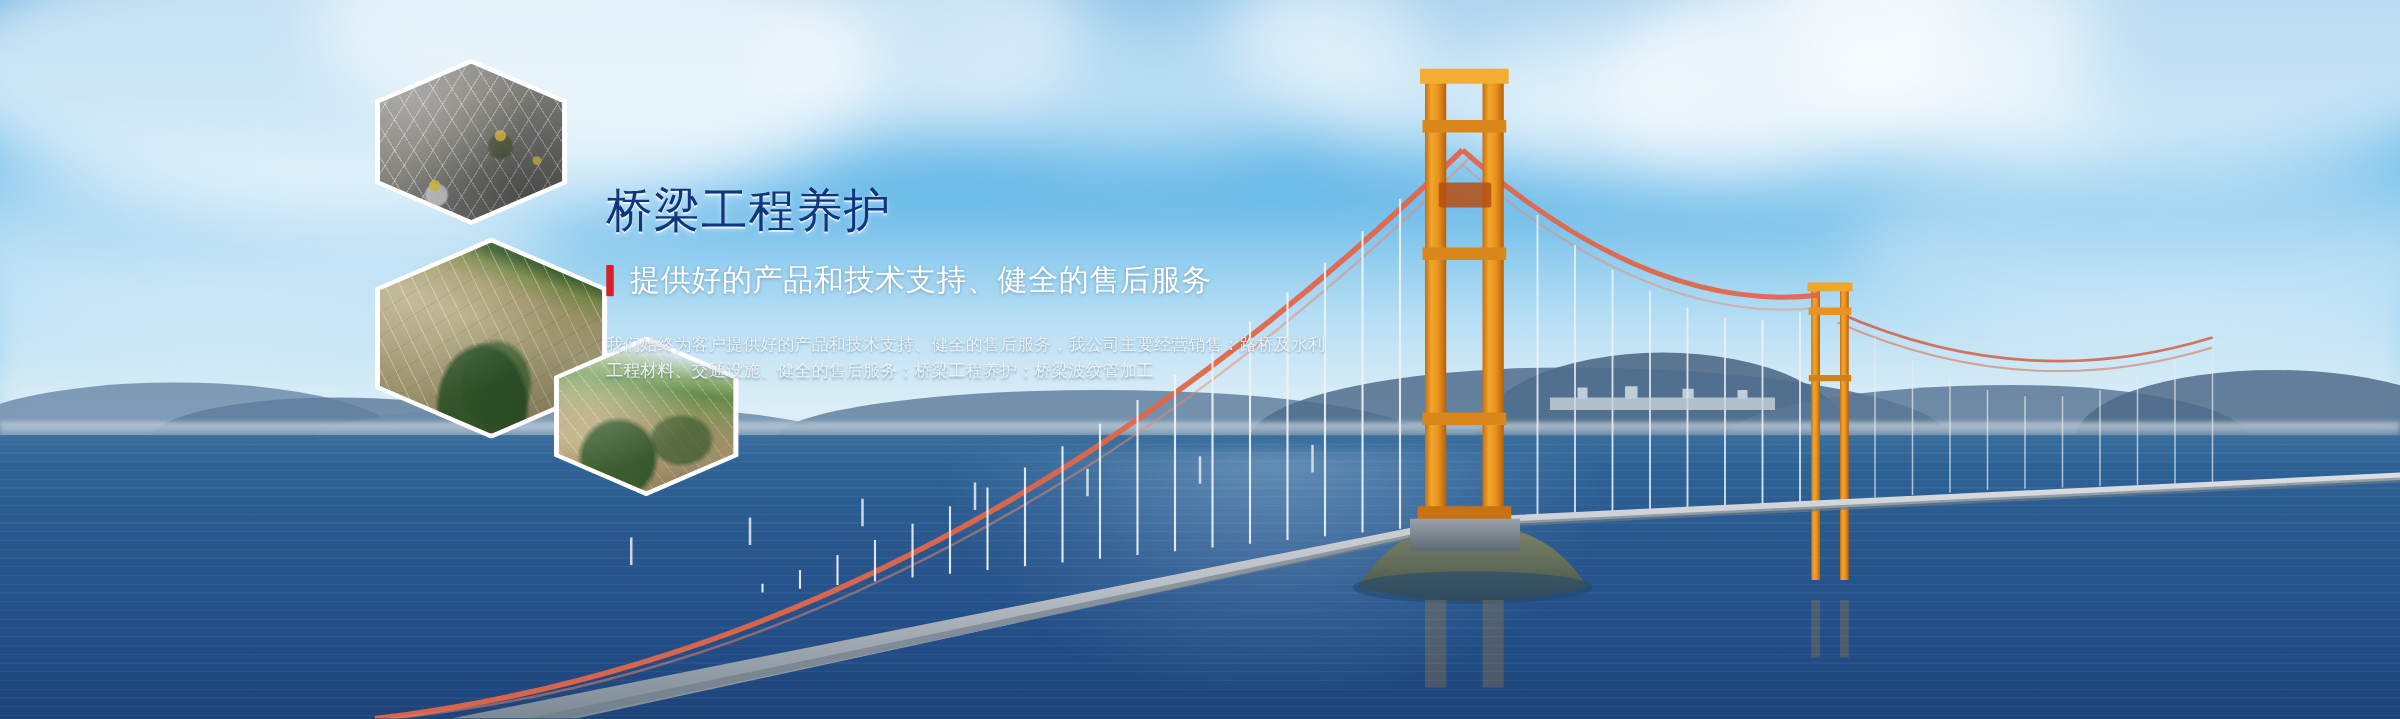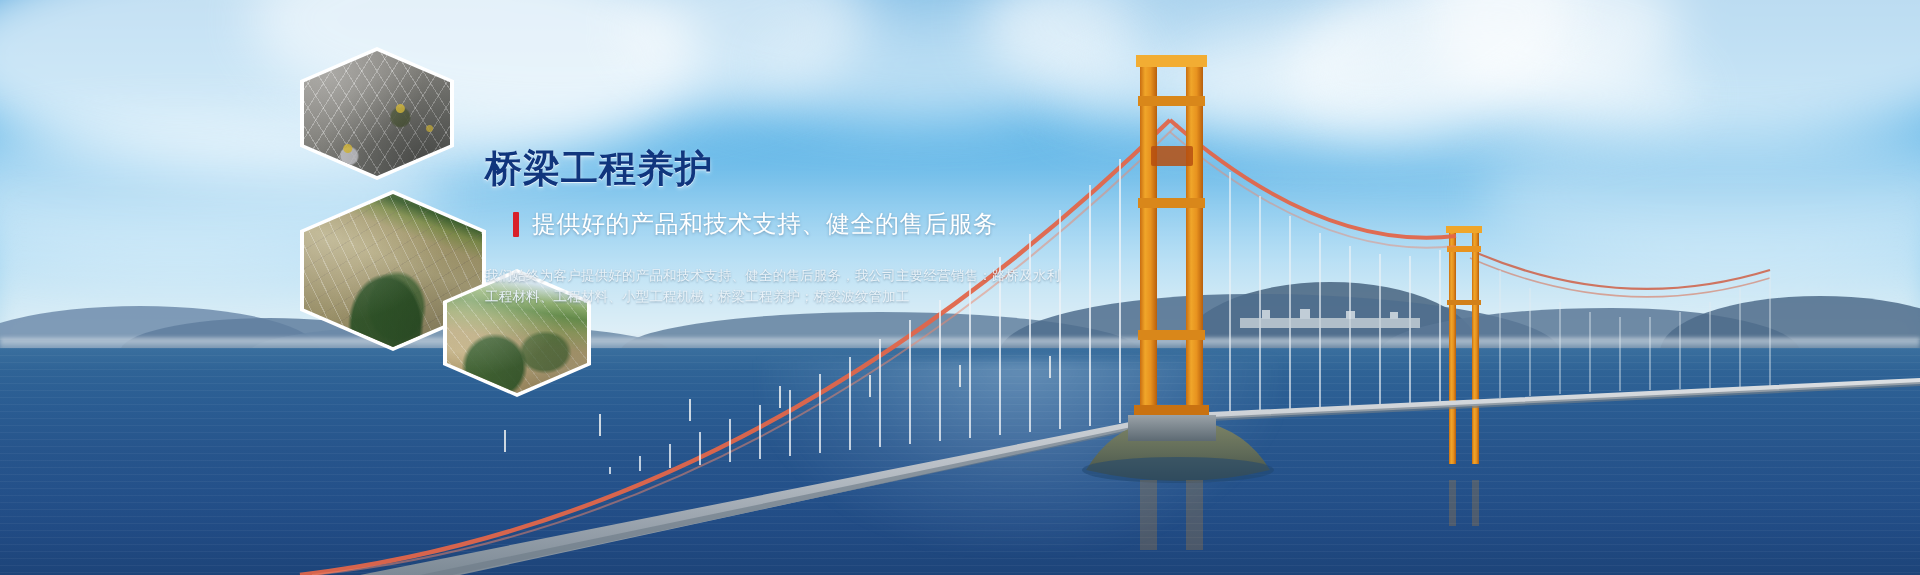--- a/index.html
+++ b/index.html
@@ -154,33 +154,33 @@
   }
 
   
   .copy { position:absolute; left:485px; top:150px; width:760px; }
 
   .headline {
     display:flex; align-items:baseline; gap:22px;
     white-space:nowrap; line-height:1;
   }
   .headline .h-main {
-    font-size:37px; font-weight:bold; color:#10357d;
+    font-size:37px; font-weight:normal; color:#10357d;
     letter-spacing:1px;
     text-shadow:0 1px 0 rgba(255,255,255,.65), 0 2px 4px rgba(255,255,255,.45);
   }
   .headline .h-sub {
     font-size:29px; font-weight:bold; color:#34393d;
     letter-spacing:1px;
     text-shadow:0 1px 0 rgba(255,255,255,.55);
   }
 
   .subline {
     display:flex; align-items:center; gap:13px;
-    margin-top:21px; white-space:nowrap;margin-left:28px;
+    margin-top:21px; white-space:nowrap;
   }
   .redbar { width:6px; height:25px; background:#d8202a; flex:none; border-radius:1px; }
   .subline .s-text {
     font-size:24px; color:#ffffff; letter-spacing:.5px;
     text-shadow:0 1px 3px rgba(20,50,80,.35);
   }
 
   .bodytext { margin-top:25px;font-family:Liberation Serif, serif; }
   .bodytext p {
     font-size:13.5px; color:#e9f2f8; line-height:21px;
@@ -386,17 +386,17 @@
       <span class="h-main">桥梁工程养护</span>
     </div>
 
     <div class="subline">
       <span class="redbar"></span>
       <span class="s-text">提供好的产品和技术支持、健全的售后服务</span>
     </div>
 
     <div class="bodytext">
       <p>我们始终为客户提供好的产品和技术支持、健全的售后服务，我公司主要经营销售：路桥及水利</p>
-      <p>工程材料、工程材料、小型工程机械；桥梁工程养护；桥梁波纹管加工</p>
+      <p>工程材料、交通设施、健全的售后服务；桥梁工程养护；桥梁波纹管加工</p>
     </div>
 
   </div>
 </div>
 
 </body></html>

